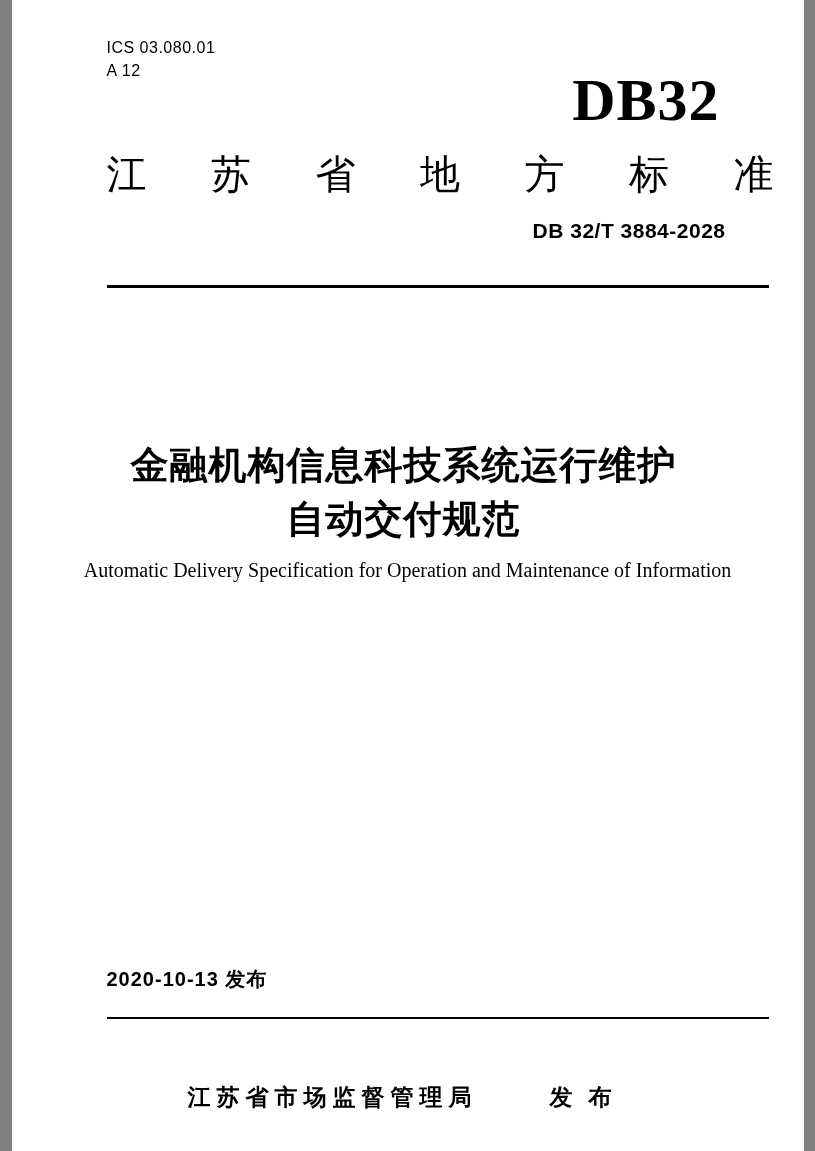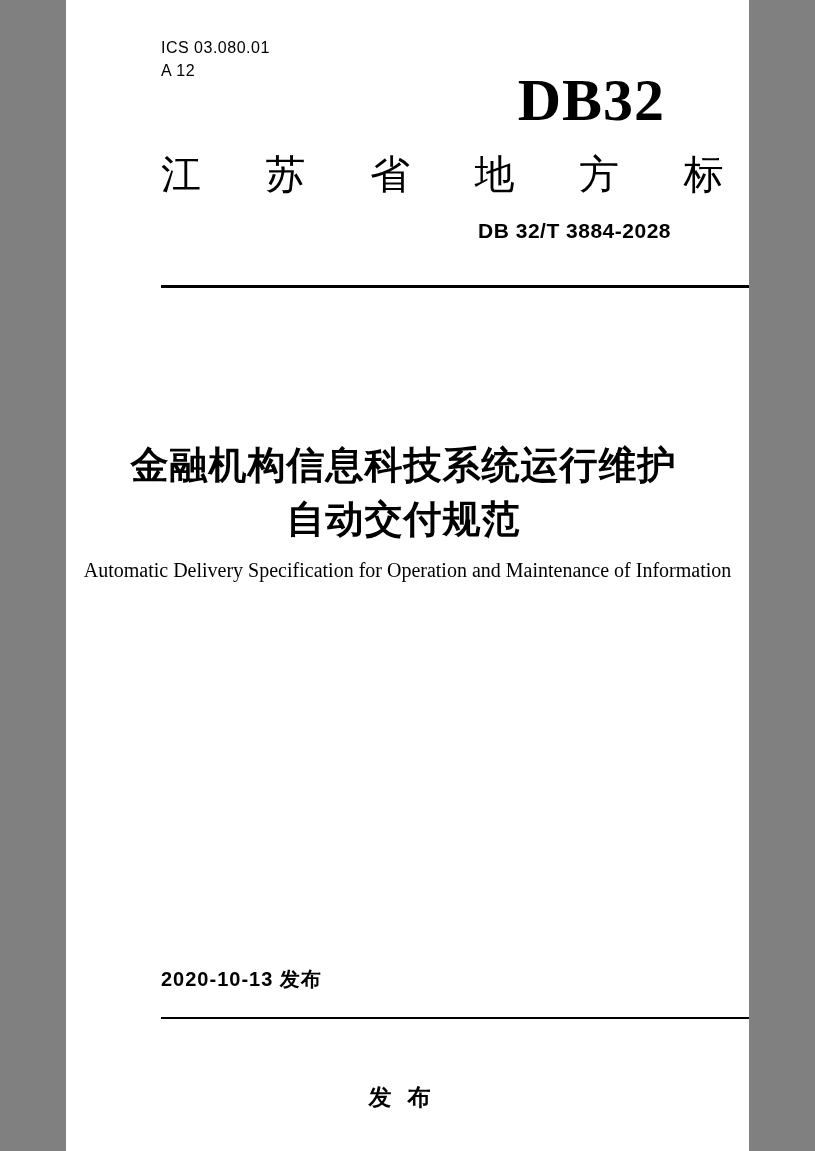--- a/index.html
+++ b/index.html
@@ -2,21 +2,21 @@
 <html><head>
 <meta charset="utf-8">
 <style>
   html, body {
     margin: 0;
     padding: 0;
     background: #808080;
   }
   .page {
     position: relative;
-    width: 683px;
+    width: 792px;
     height: 1151px;
     margin: 0 auto;
     background: #ffffff;
     color: #000000;
     font-family: "Liberation Sans", "DejaVu Sans", sans-serif;
     overflow: hidden;
   }
   .ics-block {
     position: absolute;
     left: 95px;
@@ -149,16 +149,17 @@
 
   <div class="title-en">
     <div>Automatic Delivery Specification for Operation and Maintenance of Information</div>
   </div>
 
   <div class="date-row">
     <span>2020-10-13 发布</span>
   </div>
 
   <div class="publisher-row">
+    <span class="publisher-name">江苏省市场监督管理局</span>
     <span class="issue-label">发布</span>
   </div>
 
 </div>
 
 </body></html>

